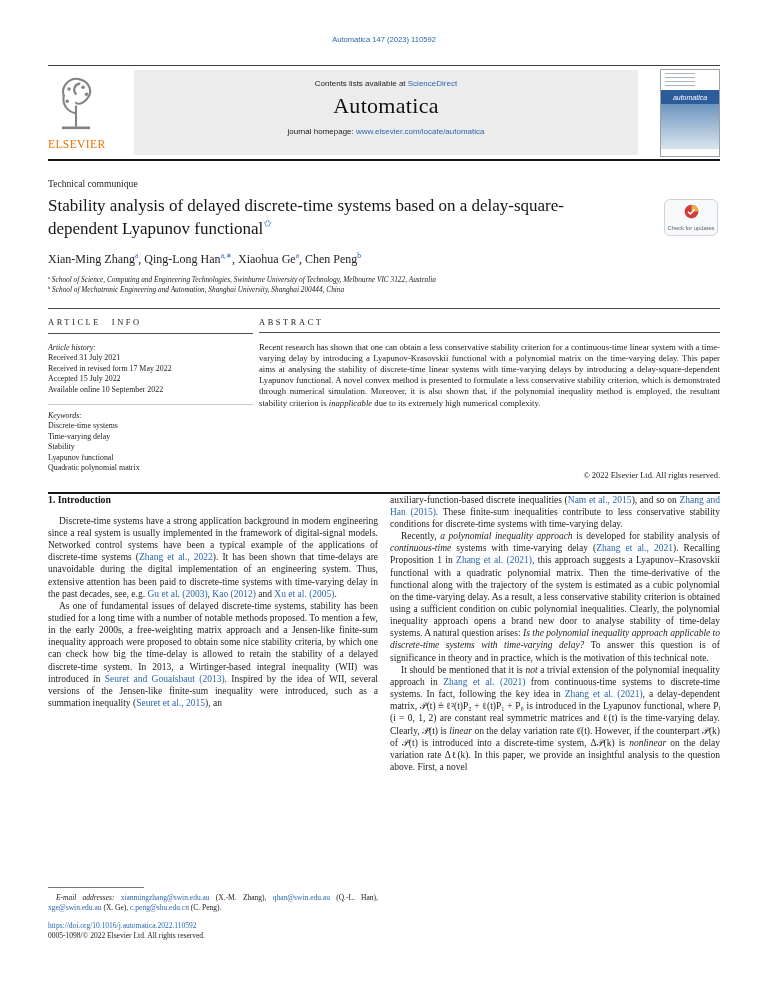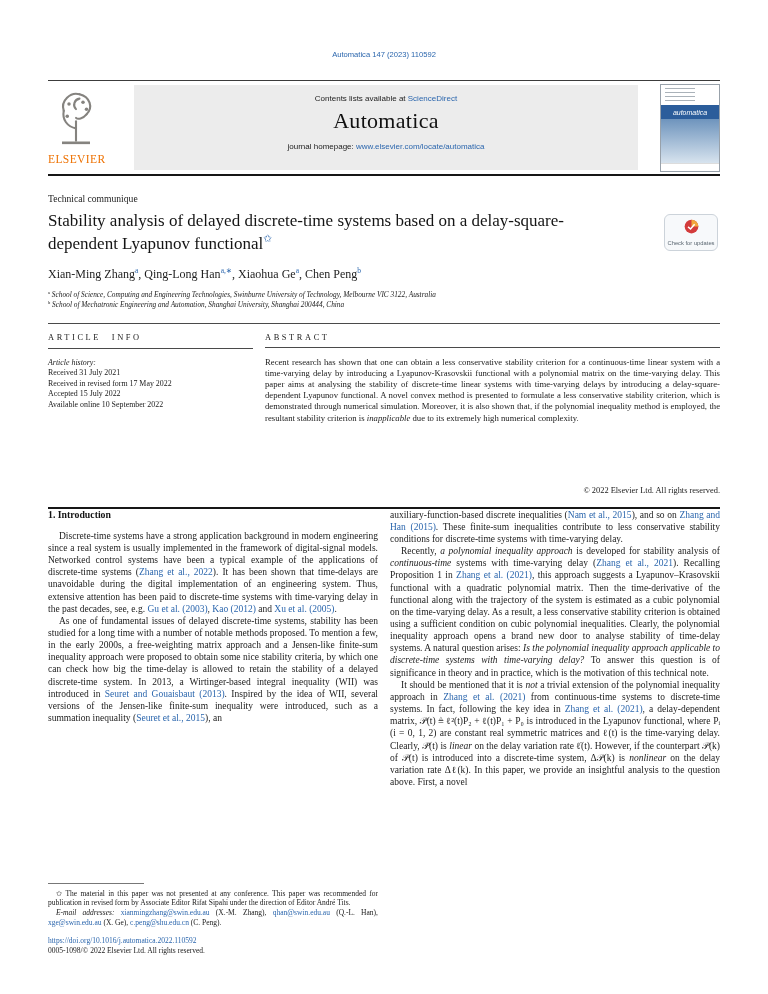--- a/index.html
+++ b/index.html
@@ -7,21 +7,21 @@
   .page {
     position:relative; width:768px; height:994px; background:#fff;
     font-family:"Liberation Serif", serif; color:#1a1a1a;
     padding:0 48px; overflow:hidden;
   }
   .lk { color:var(--link_blue,#2b66ad); }
   .it { font-style:italic; }
   .sup { vertical-align:super; font-size:62%; line-height:0; }
 
   
-  .top-citation { padding-top:50px; text-align:center; font-family:"Liberation Sans",sans-serif; font-size:7.6px; }
+  .top-citation { padding-top:35px; text-align:center; font-family:"Liberation Sans",sans-serif; font-size:7.6px; }
 
   
   .banner { margin-top:21px; position:relative; height:96px; border-top:1px solid #3c3c3c; border-bottom:2px solid #161616; }
   .banner-gray { position:absolute; top:4px; left:86px; right:82px; bottom:4px; background:var(--banner_gray,#ececec); text-align:center; font-family:"Liberation Sans",sans-serif; }
   .contents-line { margin-top:9px; font-size:8px; color:#222; }
   .journal-title { font-family:"Liberation Serif",serif; font-size:22px; color:#111; margin-top:5px; letter-spacing:.3px; }
   .homepage-line { margin-top:8px; font-size:8px; color:#222;text-align:center; }
 
   .elsevier-logo { position:absolute; left:0; top:5px; width:80px; }
   .elsevier-word { font-size:11.5px; color:var(--elsevier_orange,#ee7203); margin-top:1px; letter-spacing:.4px; font-family:"Liberation Serif",serif; }
@@ -37,21 +37,21 @@
   .type-label { margin-top:17px; font-size:9.6px; color:#1c1c1c; }
   .title-row { margin-top:6px; position:relative; padding-right:90px; }
   .article-title { font-size:17px; line-height:22.5px; font-weight:500; color:#141414; max-width:565px; }
   .badge { position:absolute; right:2px; top:4px; width:54px; padding:4px 2px 3px; border:1px solid #ccd3da; border-radius:6px; background:#f7f9fb; text-align:center; cursor:pointer; }
   .badge-label { font-size:5.8px; line-height:6.6px; color:#5a6670; font-family:"Liberation Sans",sans-serif; margin-top:2px; }
 
   .authors { margin-top:12px; font-size:12px; color:#1d1d1d; }
   .affiliations { margin-top:8px; font-size:7.3px; line-height:9.8px; color:#222; }
 
   
-  .meta-section { margin-top:13px; border-top:1px solid #4a4a4a; border-bottom:2px solid #161616; display:flex; gap:12px; padding:7px 0 12px; min-height:186px; }
+  .meta-section { margin-top:13px; border-top:1px solid #4a4a4a; border-bottom:2px solid #161616; display:flex; gap:6px; padding:7px 0 12px; min-height:186px; }
   .meta-left { width:205px; flex:none; font-size:7.9px; line-height:10.4px; }
   .meta-right { flex:1; display:flex; flex-direction:column;justify-content:center; }
   .meta-header { font-size:8.4px; letter-spacing:2.6px; word-spacing:6px; color:#1c1c1c; padding:2px 0 5px; }
   .meta-rule { height:1px; background:#4a4a4a; margin-bottom:9px; }
   .keywords-block { margin-top:9px; border-top:1px solid #c9c9c9; padding-top:6px; }
   .abstract-text { font-size:8.7px; line-height:11.2px; text-align:justify; color:#1b1b1b; }
   .copyright { margin-top:auto; text-align:right; font-size:8.4px; padding-top:10px; }
 
   
   .body-columns { display:flex; gap:12px; height:448px; }
@@ -138,37 +138,44 @@
 
   <div class="meta-section">
     <div class="meta-left">
       <div class="meta-header">ARTICLE INFO</div>
       <div class="meta-rule"></div>
       <div class="it">Article history:</div>
       <div>Received 31 July 2021</div>
       <div>Received in revised form 17 May 2022</div>
       <div>Accepted 15 July 2022</div>
       <div>Available online 10 September 2022</div>
+      <div class="keywords-block">
+        <div class="it">Keywords:</div>
+        <div>Discrete-time systems</div>
+        <div>Time-varying delay</div>
+        <div>Stability</div>
+        <div>Lyapunov functional</div>
+        <div>Quadratic polynomial matrix</div>
+      </div>
     </div>
     <div class="meta-right">
       <div class="meta-header">ABSTRACT</div>
       <div class="meta-rule"></div>
       <p class="abstract-text"><span>Recent research has shown that one can obtain a less conservative stability criterion for a continuous-time linear system with a time-varying delay by introducing a Lyapunov-Krasovskii functional with a polynomial matrix on the time-varying delay. This paper aims at analysing the stability of discrete-time linear systems with time-varying delays by introducing a delay-square-dependent Lyapunov functional. A novel convex method is presented to formulate a less conservative stability criterion, which is demonstrated through numerical simulation. Moreover, it is also shown that, if the polynomial inequality method is employed, the resultant stability criterion is </span><span class="it">inapplicable</span><span> due to its extremely high numerical complexity.</span></p>
       <div class="copyright">© 2022 Elsevier Ltd. All rights reserved.</div>
     </div>
   </div>
 
   <div class="body-columns">
     <div class="col col-left">
       <h2 class="section-heading">1. Introduction</h2>
       <p class="para indent"><span>Discrete-time systems have a strong application background in modern engineering since a real system is usually implemented in the framework of digital-signal models. Networked control systems have been a typical example of the applications of discrete-time systems (</span><span class="lk">Zhang et al., 2022</span><span>). It has been shown that time-delays are unavoidable during the digital implementation of an engineering system. Thus, extensive attention has been paid to discrete-time systems with time-varying delay in the past decades, see, e.g. </span><span class="lk">Gu et al. (2003)</span><span>, </span><span class="lk">Kao (2012)</span><span> and </span><span class="lk">Xu et al. (2005)</span><span>.</span></p>
       <p class="para indent"><span>As one of fundamental issues of delayed discrete-time systems, stability has been studied for a long time with a number of notable methods proposed. To mention a few, in the early 2000s, a free-weighting matrix approach and a Jensen-like finite-sum inequality approach were proposed to obtain some nice stability criteria, by which one can check how big the time-delay is allowed to retain the stability of a delayed discrete-time system. In 2013, a Wirtinger-based integral inequality (WII) was introduced in </span><span class="lk">Seuret and Gouaisbaut (2013)</span><span>. Inspired by the idea of WII, several versions of the Jensen-like finite-sum inequality were introduced, such as a summation inequality (</span><span class="lk">Seuret et al., 2015</span><span>), an</span></p>
       <div class="footnote-block">
         <div class="fn-rule"></div>
-        <p class="fn"><span>✩ The material in this paper was not presented at any conference. This paper was recommended for publication in revised form by Associate Editor Rifat Sipahi under the direction of Editor André Tits.</span></p>
         <p class="fn"><span class="it">E-mail addresses: </span><span class="lk">xianmingzhang@swin.edu.au</span><span> (X.-M. Zhang), </span><span class="lk">qhan@swin.edu.au</span><span> (Q.-L. Han), </span><span class="lk">xge@swin.edu.au</span><span> (X. Ge), </span><span class="lk">c.peng@shu.edu.cn</span><span> (C. Peng).</span></p>
         <div class="doi-block">
           <div class="lk">https://doi.org/10.1016/j.automatica.2022.110592</div>
           <div>0005-1098/© 2022 Elsevier Ltd. All rights reserved.</div>
         </div>
       </div>
     </div>
     <div class="col col-right">
       <p class="para"><span>auxiliary-function-based discrete inequalities (</span><span class="lk">Nam et al., 2015</span><span>), and so on </span><span class="lk">Zhang and Han (2015)</span><span>. These finite-sum inequalities contribute to less conservative stability conditions for discrete-time systems with time-varying delay.</span></p>
       <p class="para indent"><span>Recently, </span><span class="it">a polynomial inequality approach</span><span> is developed for stability analysis of </span><span class="it">continuous-time</span><span> systems with time-varying delay (</span><span class="lk">Zhang et al., 2021</span><span>). Recalling Proposition 1 in </span><span class="lk">Zhang et al. (2021)</span><span>, this approach suggests a Lyapunov–Krasovskii functional with a quadratic polynomial matrix. Then the time-derivative of the functional along with the trajectory of the system is estimated as a cubic polynomial on the time-varying delay. As a result, a less conservative stability criterion is obtained using a sufficient condition on cubic polynomial inequalities. Clearly, the polynomial inequality approach opens a brand new door to analyse stability of time-delay systems. A natural question arises: </span><span class="it">Is the polynomial inequality approach applicable to discrete-time systems with time-varying delay?</span><span> To answer this question is of significance in theory and in practice, which is the motivation of this technical note.</span></p>

